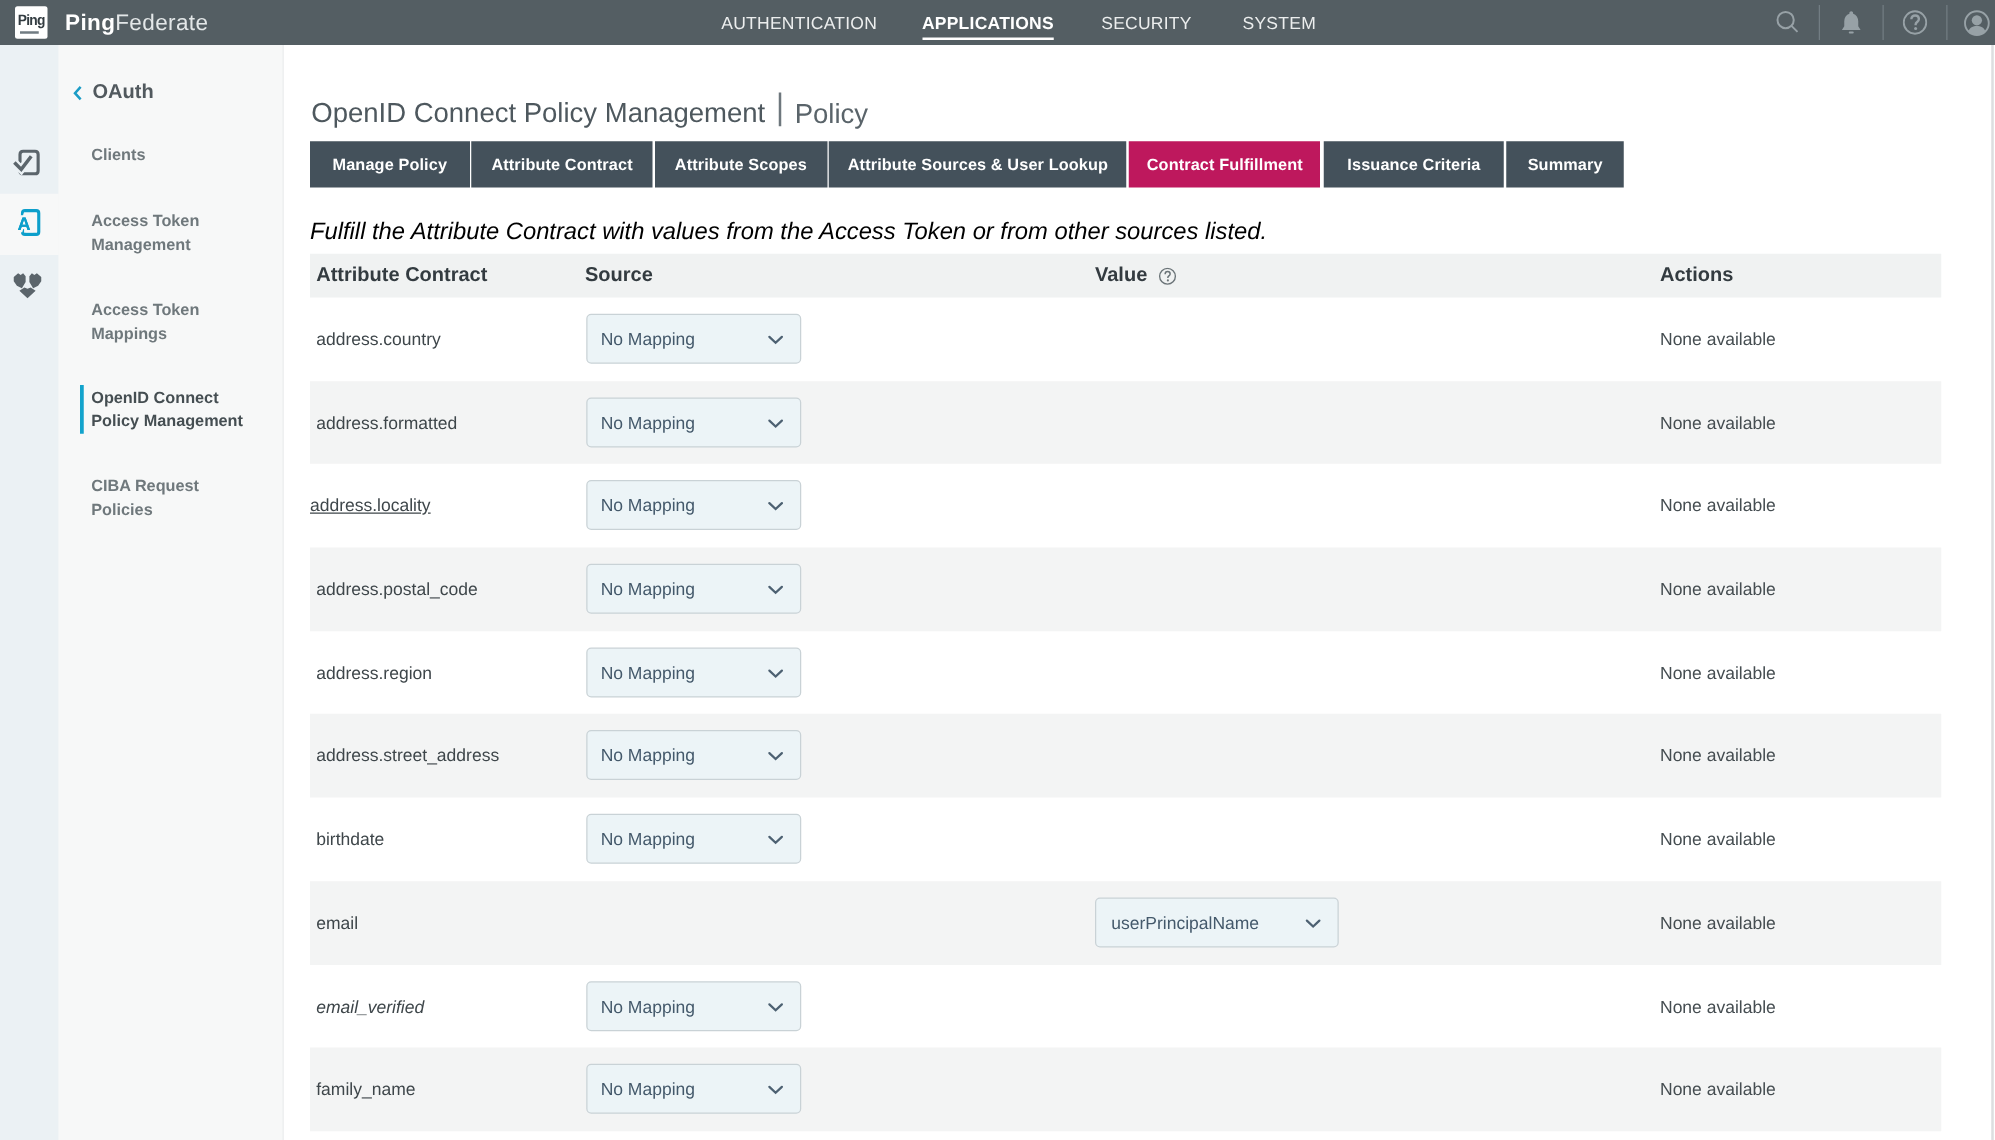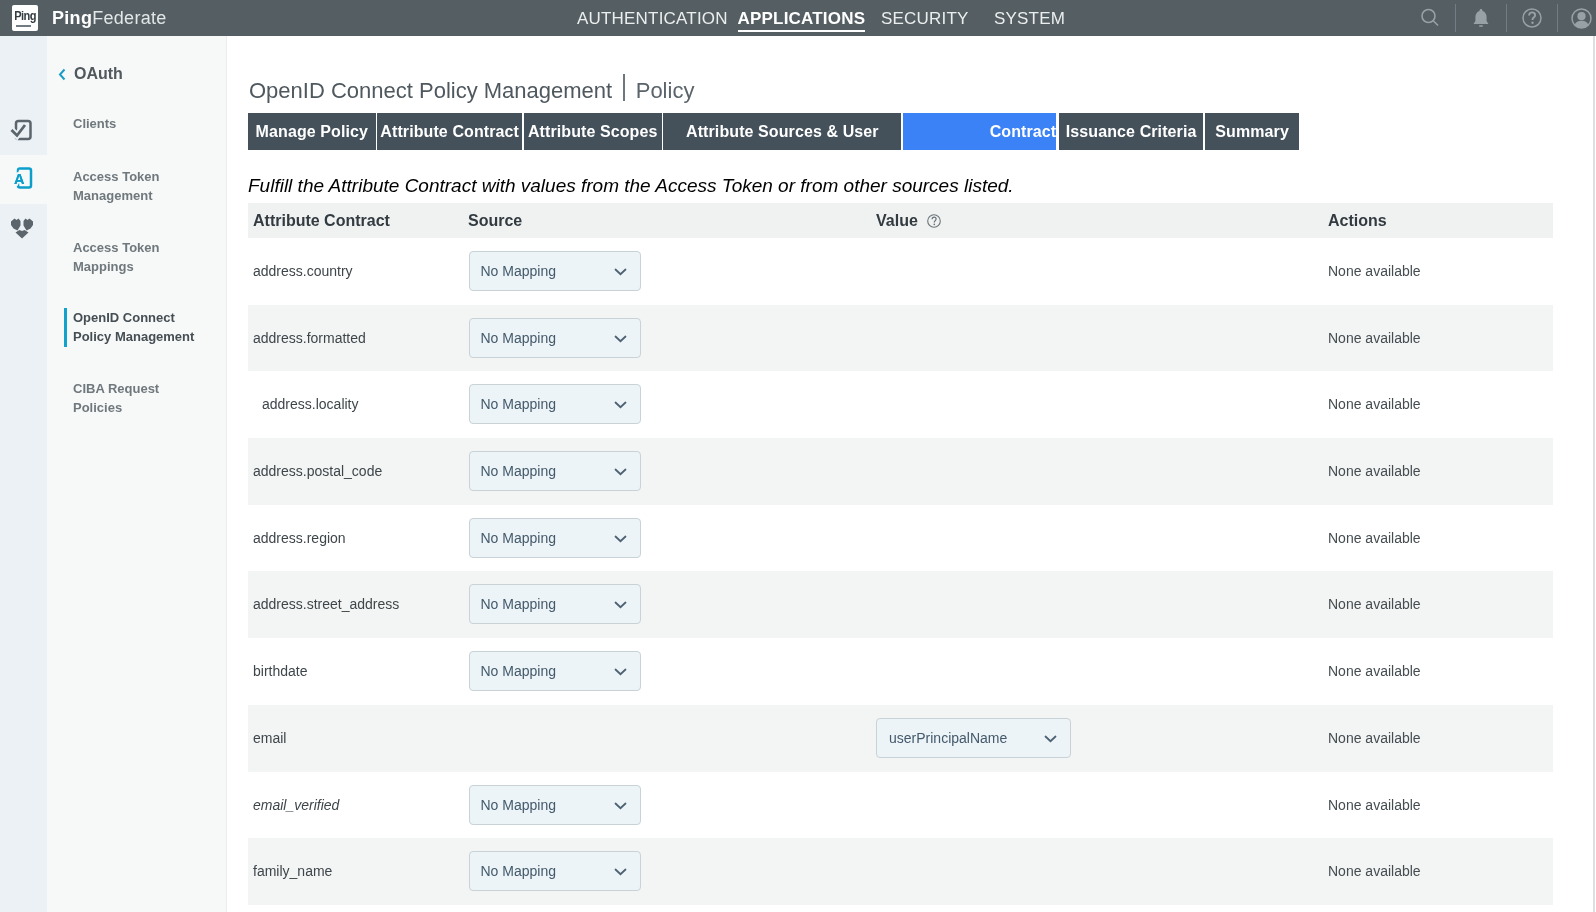--- a/index.html
+++ b/index.html
@@ -8,21 +8,21 @@
 #app { position:relative; width:1596px; height:856px; }
 
 
 #topbar { position:absolute; left:0; top:0; width:1596px; height:36px; background:#545e63; }
 #logo { position:absolute; left:12px; top:5px; width:26px; height:26px; background:#fff; border-radius:2px; }
 #logo .p { position:absolute; left:0; right:0; top:4px; text-align:center; font-weight:bold; font-size:12px; color:#333c41; letter-spacing:-0.6px; transform:scaleX(0.92);}
 #logo .i { position:absolute; left:4px; right:7px; bottom:4.5px; height:1.8px; background:#717c82; }
 #brand { position:absolute; left:52px; top:0; height:36px; line-height:36px; font-size:18px; color:#fff; letter-spacing:0.3px; }
 #brand b { font-weight:bold; }
 #brand span { font-weight:normal; color:#e3e7e8; }
-.navitem { position:absolute; top:0; height:36px; line-height:37px; color:#eceeee; font-size:17px; letter-spacing:0.2px; }
+.navitem { position:absolute; top:0; height:36px; line-height:37px; color:#eceeee; font-size:14px; letter-spacing:0.2px; }
 .navitem.active { font-weight:bold; color:#fff; }
 .navitem.active:after { content:""; position:absolute; left:0; right:0; bottom:4.5px; height:2px; background:#fff; }
 .tsep { position:absolute; top:4px; width:1px; height:28px; background:#727d83; }
 .ticon { position:absolute; top:0; }
 
 
 #rail { position:absolute; left:0; top:36px; width:47px; height:876px; background:#ebf1f4; }
 .railcell { position:absolute; left:0; width:47px; height:49px; }
 .railcell.on { background:#f7f8f8; }
 .railcell svg { position:absolute; left:21.5px; top:50%; transform:translate(-50%,-50%); }
@@ -36,23 +36,23 @@
 .sbitem.on:before { content:""; position:absolute; left:-9px; top:0px; bottom:-1px; width:3px; background:#12a3cc; }
 
 
 #main { position:absolute; left:228px; top:36px; width:1368px; height:876px; background:#fff; }
 #scrolline { position:absolute; left:1593px; top:36px; width:1.5px; height:876px; background:#dcdee0; }
 h1 { position:absolute; left:21px; top:38px; font-size:22px; font-weight:normal; color:#4e585e; letter-spacing:0px; line-height:30px; white-space:nowrap;}
 h1 .bar { display:inline-block; width:1.5px; height:27px; background:#6e777d; margin:0 11px -3.5px 11px; }
 h1 .sub { color:#5a646a;margin-top:40px; }
 
 #tabs { position:absolute; left:20px; top:77px; height:37px; }
-.tab { position:absolute; top:0; height:37px; background:#44515b; color:#fff; font-size:16px;
+.tab { position:absolute; top:0; height:37px; background:#44515b; color:#fff; font-size:13px;
   font-weight:bold; text-align:center; line-height:37px; letter-spacing:0.1px; }
-.tab.on { background:#3b82f6;text-align:right; }
+.tab.on { background:#be185d; }
 
 #desc { position:absolute; left:20px; top:139px; font-size:19px; color:#000000;font-style:italic; }
 
 
 #tbl { position:absolute; left:20px; top:167px; width:1305px; }
 .hrow { position:relative; height:35px; background:#f0f2f2; }
 .hrow .hc { position:absolute; top:0; height:35px; line-height:35px; font-size:16px; font-weight:bold; color:#333b40; }
 .row { position:relative; height:66.7px; }
 .row.odd { background:#f3f4f4; }
 .cell { position:absolute; top:0; height:100%; }
@@ -166,21 +166,21 @@
         <div class="cell na" style="left:1080px;">None available</div>
       </div>
       <div class="row odd">
         <div class="cell lbl" style="left:5px;">address.formatted</div>
         <div class="sel" style="left:220.5px; width:172px;">No Mapping<svg width="13" height="8" viewBox="0 0 13 8">
               <path d="M1.5 1.5 L6.5 6.2 L11.5 1.5" fill="none" stroke="#4d6172" stroke-width="1.8" stroke-linecap="round"></path>
             </svg></div>
         <div class="cell na" style="left:1080px;">None available</div>
       </div>
       <div class="row">
-        <div class="cell lbl" style="left:14px;">address.locality</div>
+        <div class="cell lbl" style="left:0;text-decoration:underline;">address.locality</div>
         <div class="sel" style="left:220.5px; width:172px;">No Mapping<svg width="13" height="8" viewBox="0 0 13 8">
               <path d="M1.5 1.5 L6.5 6.2 L11.5 1.5" fill="none" stroke="#4d6172" stroke-width="1.8" stroke-linecap="round"></path>
             </svg></div>
         <div class="cell na" style="left:1080px;">None available</div>
       </div>
       <div class="row odd">
         <div class="cell lbl" style="left:5px;">address.postal_code</div>
         <div class="sel" style="left:220.5px; width:172px;">No Mapping<svg width="13" height="8" viewBox="0 0 13 8">
               <path d="M1.5 1.5 L6.5 6.2 L11.5 1.5" fill="none" stroke="#4d6172" stroke-width="1.8" stroke-linecap="round"></path>
             </svg></div>

